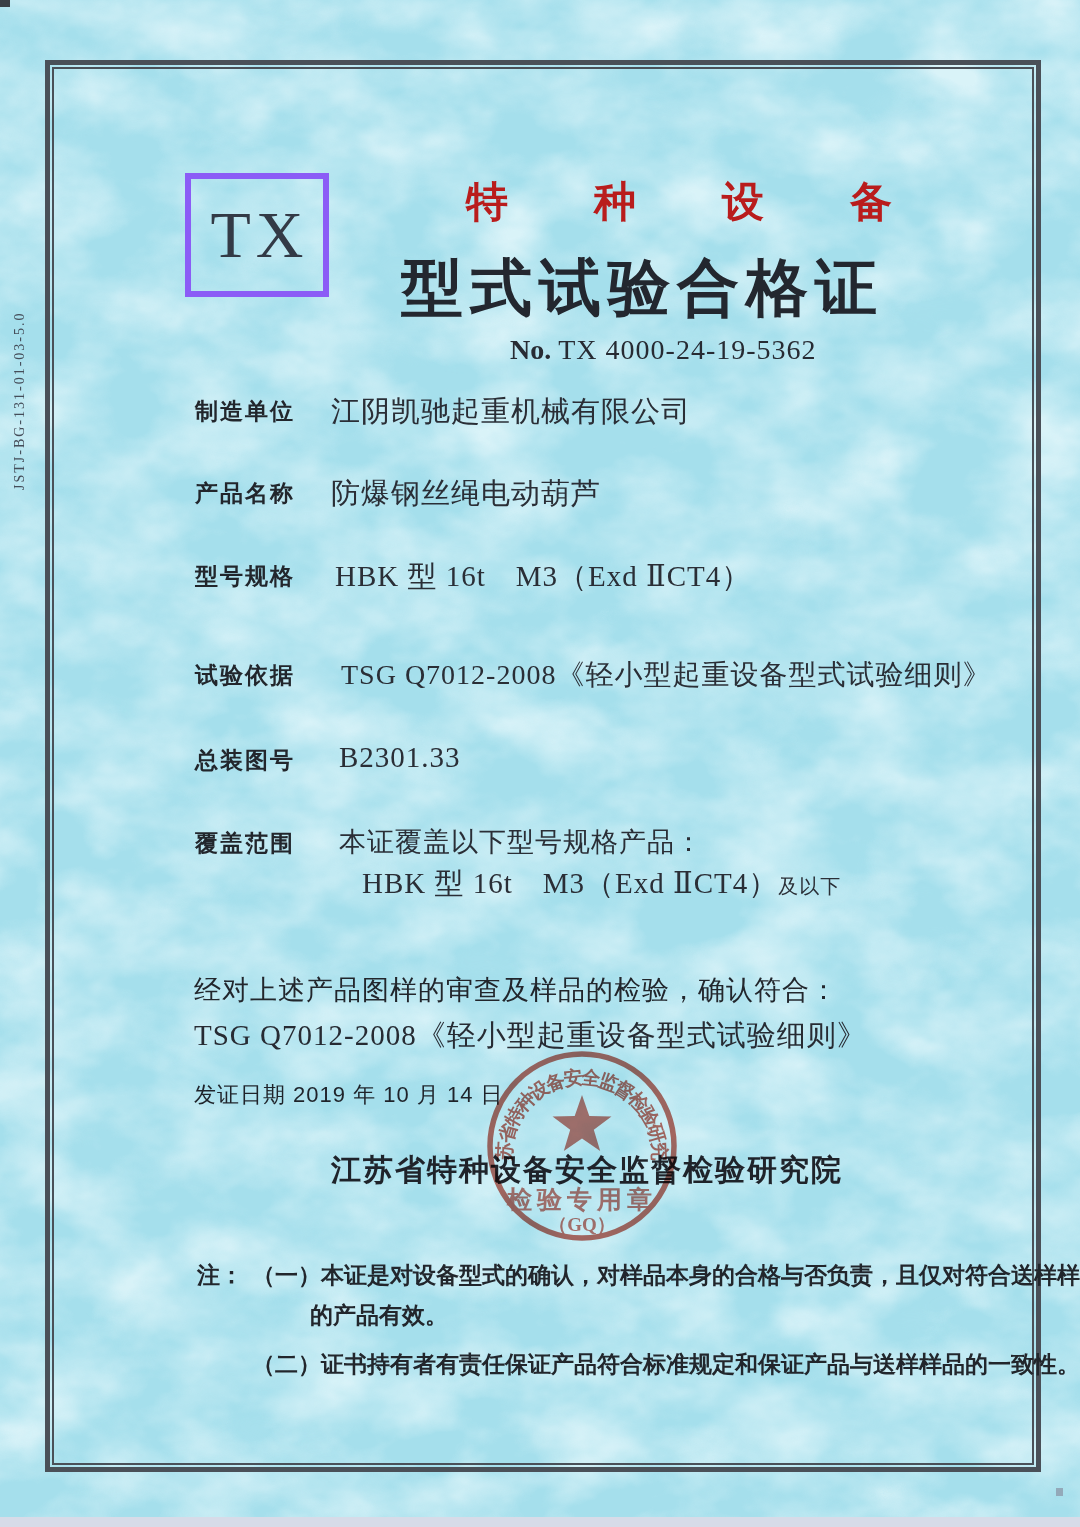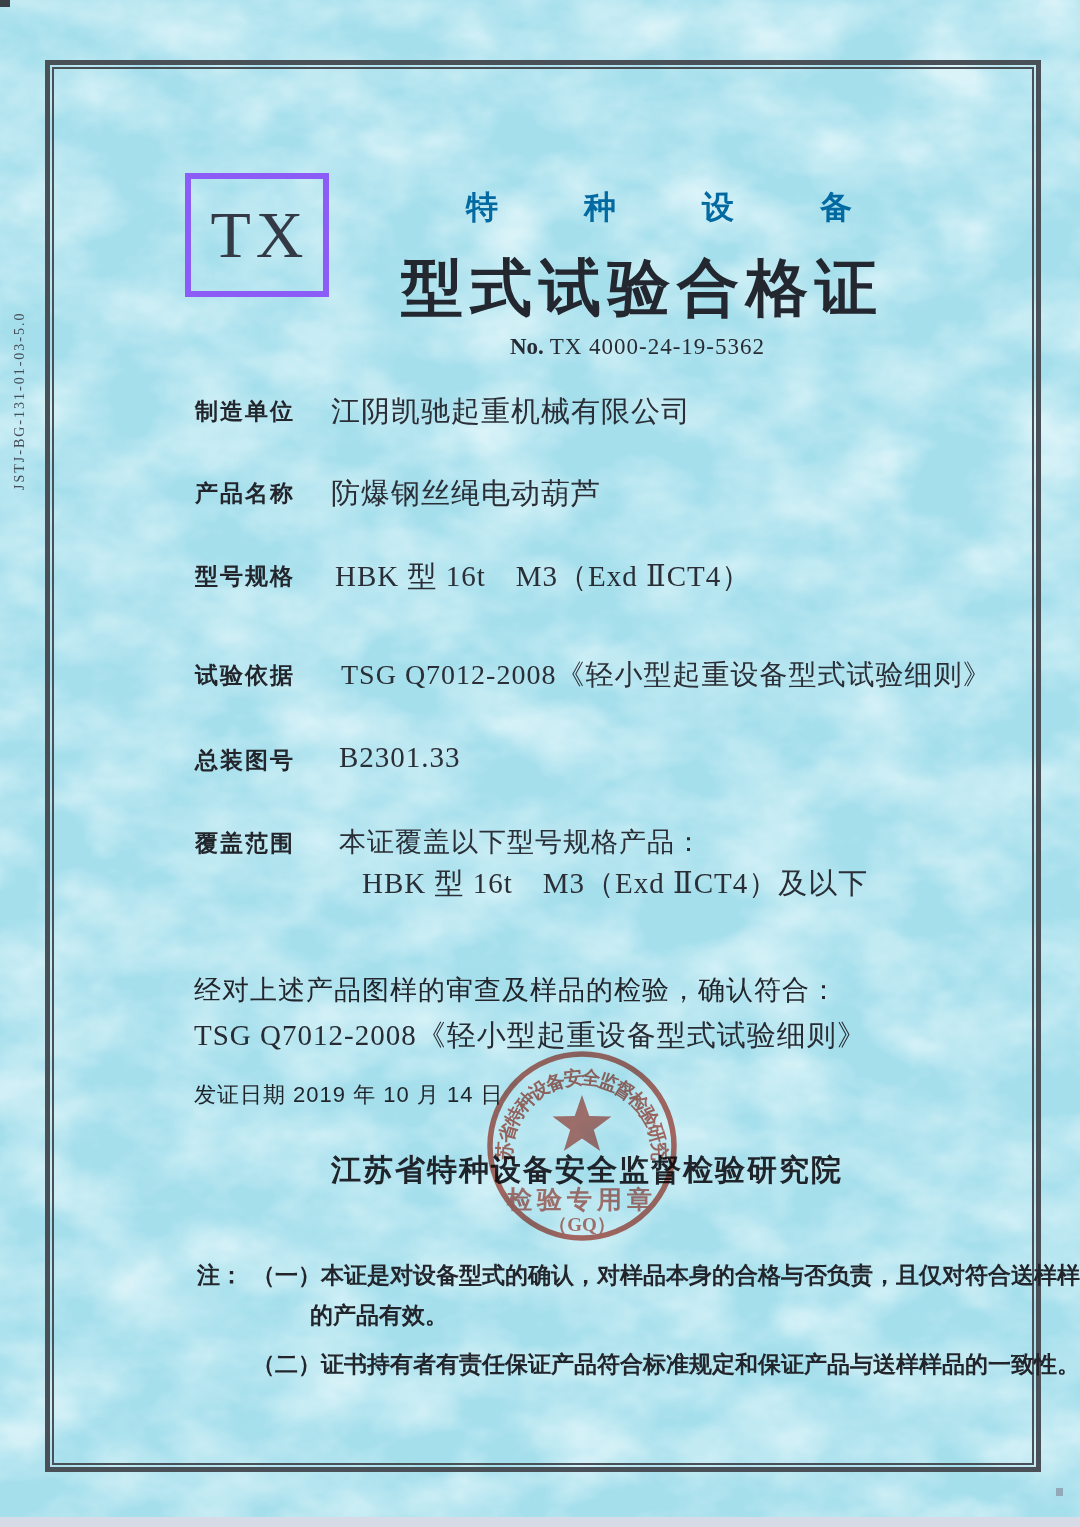--- a/index.html
+++ b/index.html
@@ -28,29 +28,29 @@
   
   .tx-box{
     position:absolute;left:185px;top:173px;width:132px;height:112px;z-index:2;
     border:6px solid #8b5cf6;display:flex;align-items:center;justify-content:center;
   }
   .tx-box span{
     font-family:"Liberation Serif","DejaVu Serif",serif;
     font-size:66px;letter-spacing:5px;color:#333a46;padding-left:5px;
   }
   .title-small{
-    position:absolute;left:466px;top:186px;z-index:2;
-    font-weight:700;font-size:32px;letter-spacing:86px;white-space:nowrap;color:#0369a1;
+    position:absolute;left:466px;top:174px;z-index:2;
+    font-weight:700;font-size:42px;letter-spacing:86px;white-space:nowrap;color:#b91c1c;
   }
   .title-main{
     position:absolute;left:401px;top:246px;z-index:2;
     font-weight:700;font-size:62px;letter-spacing:7px;white-space:nowrap;color:#23272f;
   }
   .cert-no{
-    position:absolute;left:510px;top:334px;z-index:2;font-size:23px;white-space:nowrap;color:#272b33;
+    position:absolute;left:510px;top:334px;z-index:2;font-size:28px;white-space:nowrap;color:#272b33;
   }
   .cert-no .no-prefix{font-weight:700;}
   .cert-no .no-value{letter-spacing:1px;}
   
   .field-label{
     position:absolute;left:195px;z-index:2;
     font-family:"Liberation Sans","DejaVu Sans",sans-serif;
     font-weight:700;font-size:23px;letter-spacing:2px;color:#22262c;white-space:nowrap;
   }
   .field-value{
@@ -134,21 +134,21 @@
 
 <div class="field-label" style="top:660px">试验依据</div>
 <div class="field-value" style="left:341px;top:656px;font-size:28px">TSG Q7012-2008《轻小型起重设备型式试验细则》</div>
 
 <div class="field-label" style="top:745px">总装图号</div>
 <div class="field-value" style="left:339px;top:741px">B2301.33</div>
 
 <div class="field-label" style="top:828px">覆盖范围</div>
 <div class="field-value sans-bold" style="left:339px;top:824px;font-size:27px">本证覆盖以下型号规格产品：</div>
 <div class="field-value" style="left:362px;top:864px">
-  <span>HBK 型 16t　M3（Exd ⅡCT4）</span><span class="sans-bold" style="font-size:29px">及以下</span>
+  <span>HBK 型 16t　M3（Exd ⅡCT4）</span><span class="sans-bold" style="font-size:20px">及以下</span>
 </div>
 
 <div class="para sans-bold" style="top:944px;font-size:27px;color:#22262c">经对上述产品图样的审查及样品的检验，确认符合：</div>
 <div class="para" style="top:988px;font-size:29px;letter-spacing:1px">TSG Q7012-2008《轻小型起重设备型式试验细则》</div>
 
 <div class="para sans-bold" style="top:1052px;font-size:22px;color:#1f232a">发证日期 2019 年 10 月 14 日</div>
 
 <div class="institution">江苏省特种设备安全监督检验研究院</div>
 
 <svg class="seal" viewBox="0 0 200 200" xmlns="http://www.w3.org/2000/svg">

